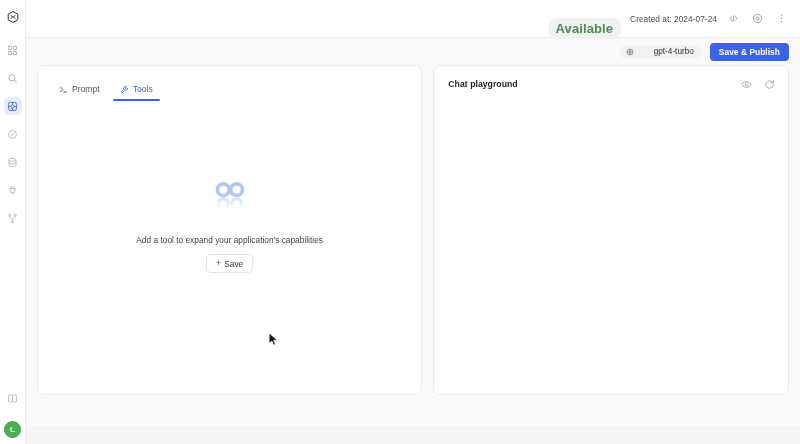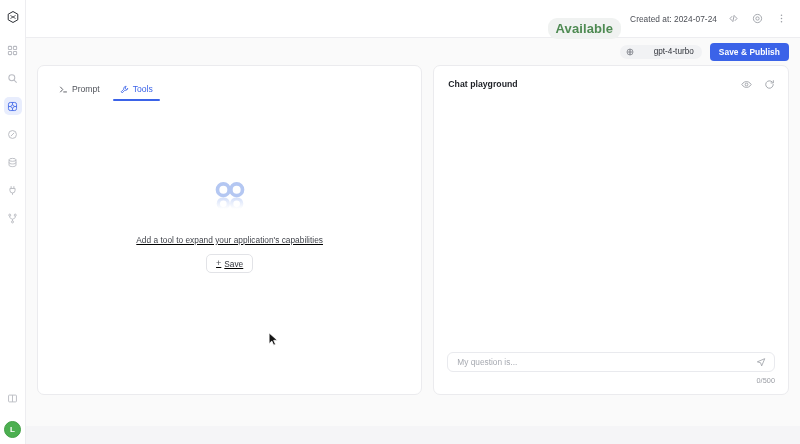--- a/index.html
+++ b/index.html
@@ -102,21 +102,21 @@
   .tab.active { color: #3b63e8; justify-content: space-between; }
   .tab.active::after {
     content: ""; position: absolute; left: 0; right: 0; bottom: 0;
     height: 1.8px; background: #3b63e8; border-radius: 2px;
   }
 
   
   .empty {
     flex: 1 1 auto; display: flex; flex-direction: column;
     align-items: center; justify-content: center;
-    gap: 0; padding-bottom: 44px; text-decoration: underline;
+    gap: 0; padding-bottom: 44px;
   }
   .empty-ic { margin-bottom: 13px; }
   .empty-text { font-size: 8.3px; color: #3c3f46; letter-spacing: 0.02px; margin-bottom: 9px; }
   .tool-btn {
     display: inline-flex; align-items: center; gap: 3px;
     border: 1px solid #e2e3e7; border-radius: 5px;
     background: #ffffff; color: #30333a;
     font-size: 8.3px; font-weight: 500;
     padding: 3.5px 9px;
   }
@@ -324,31 +324,20 @@
               <svg width="11" height="11" viewBox="0 0 24 24" fill="none" stroke="currentColor" stroke-width="1.9" stroke-linecap="round">
                 <path d="M20.2 12a8.2 8.2 0 1 1-2.4-5.8"></path>
                 <path d="M20.4 3.6v5h-5"></path>
               </svg>
             </div>
           </div>
         </div>
 
         <div class="chat-msgs"></div>
 
-        <div class="chat-foot">
-          <div class="chat-input">
-            <input type="text" placeholder="My question is..." style="">
-            <span class="send-ic">
-              <svg width="10" height="10" viewBox="0 0 24 24" fill="none" stroke="currentColor" stroke-width="1.9" stroke-linejoin="round">
-                <path d="M3.2 11.6 21 4 13.6 21.4l-2.6-7.6z"></path>
-              </svg>
-            </span>
-          </div>
-          <div class="counter">0/500</div>
-        </div>
       </div>
     </div>
 
     <div class="footer-strip"></div>
   </div>
 
   <div class="cursor">
     <svg width="11" height="15" viewBox="0 0 12 17">
       <path d="M1 1 1 13.2 4.1 10.3 6.2 15 8.3 14 6.2 9.5 10.3 9.3z" fill="#151515" stroke="#ffffff" stroke-width="0.9"></path>
     </svg>

